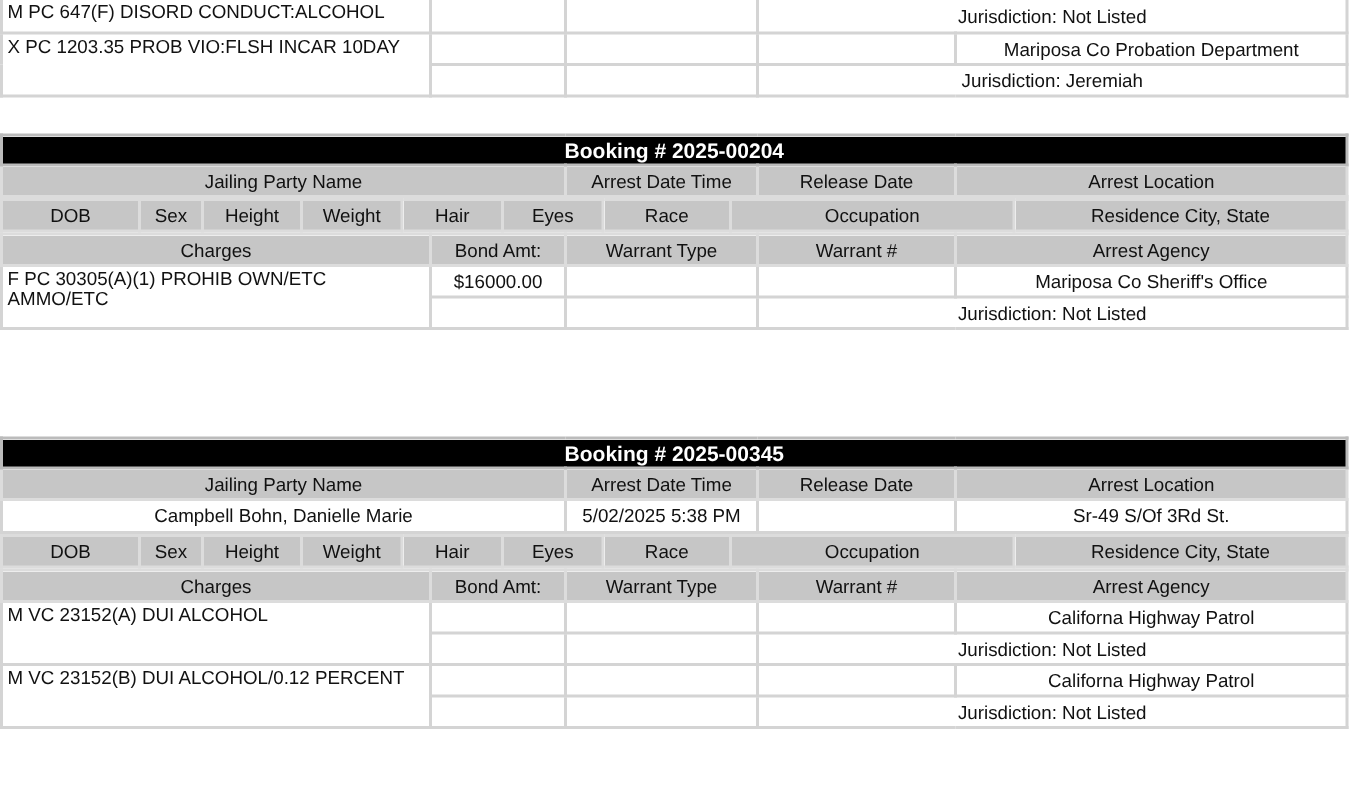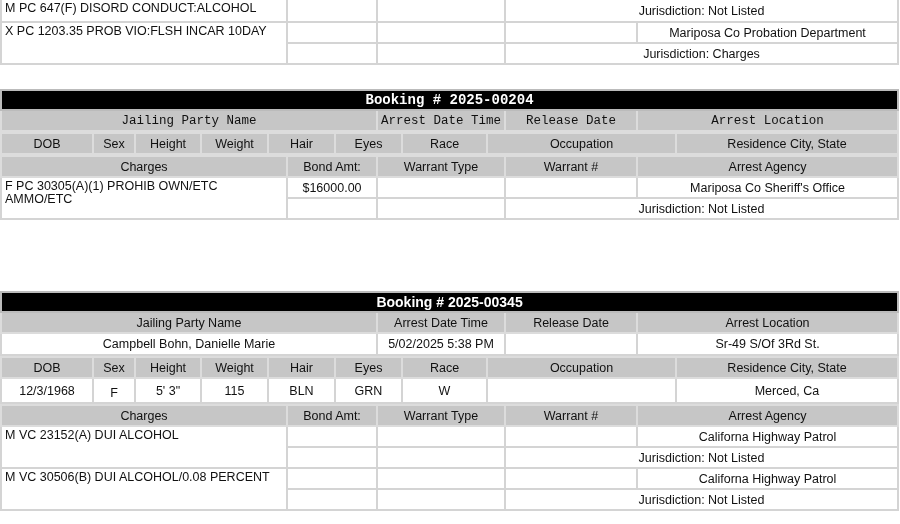--- a/index.html
+++ b/index.html
@@ -35,27 +35,27 @@
   <tr class="val">
     <td class="charge" rowspan="2">X PC 1203.35 PROB VIO:FLSH INCAR 10DAY</td>
     <td></td>
     <td></td>
     <td></td>
     <td>Mariposa Co Probation Department</td>
   </tr>
   <tr class="val">
     <td></td>
     <td></td>
-    <td colspan="2">Jurisdiction: Charges</td>
+    <td colspan="2">Jurisdiction: Jeremiah</td>
   </tr>
 </tbody>
   </table>
 
 <div class="grid" style="top:89px;">
-  <table class="tbl" style="position:relative;font-family:Liberation Mono, monospace;">
+  <table class="tbl" style="position:relative;">
     <colgroup>
         <col style="width:376px">
         <col style="width:128px">
         <col style="width:132px">
         <col style="width:261px">
       </colgroup>
     <tbody>
         <tr class="title">
           <td colspan="4">Booking # 2025-00204</td>
         </tr>
@@ -168,31 +168,20 @@
       <td>DOB</td>
       <td>Sex</td>
       <td>Height</td>
       <td>Weight</td>
       <td>Hair</td>
       <td>Eyes</td>
       <td>Race</td>
       <td>Occupation</td>
       <td>Residence City, State</td>
     </tr>
-    <tr class="val">
-      <td>12/3/1968</td>
-      <td class="sex">F</td>
-      <td>5' 3"</td>
-      <td>115</td>
-      <td>BLN</td>
-      <td>GRN</td>
-      <td>W</td>
-      <td></td>
-      <td>Merced, Ca</td>
-    </tr>
   </tbody>
     </table>
   <table class="tbl" style="position:relative;">
     <colgroup>
         <col style="width:286px">
         <col style="width:90px">
         <col style="width:128px">
         <col style="width:132px">
         <col style="width:261px">
       </colgroup>
@@ -210,21 +199,21 @@
       <td></td>
       <td></td>
       <td>Californa Highway Patrol</td>
     </tr>
     <tr class="val">
       <td></td>
       <td></td>
       <td colspan="2">Jurisdiction: Not Listed</td>
     </tr>
     <tr class="val">
-      <td class="charge" rowspan="2">M VC 30506(B) DUI ALCOHOL/0.08 PERCENT</td>
+      <td class="charge" rowspan="2">M VC 23152(B) DUI ALCOHOL/0.12 PERCENT</td>
       <td></td>
       <td></td>
       <td></td>
       <td>Californa Highway Patrol</td>
     </tr>
     <tr class="val">
       <td></td>
       <td></td>
       <td colspan="2">Jurisdiction: Not Listed</td>
     </tr>

